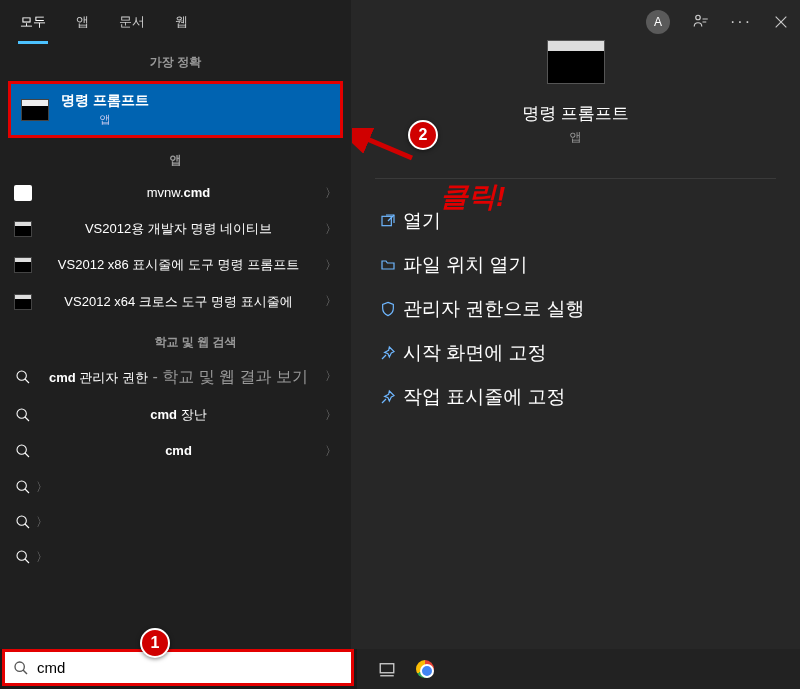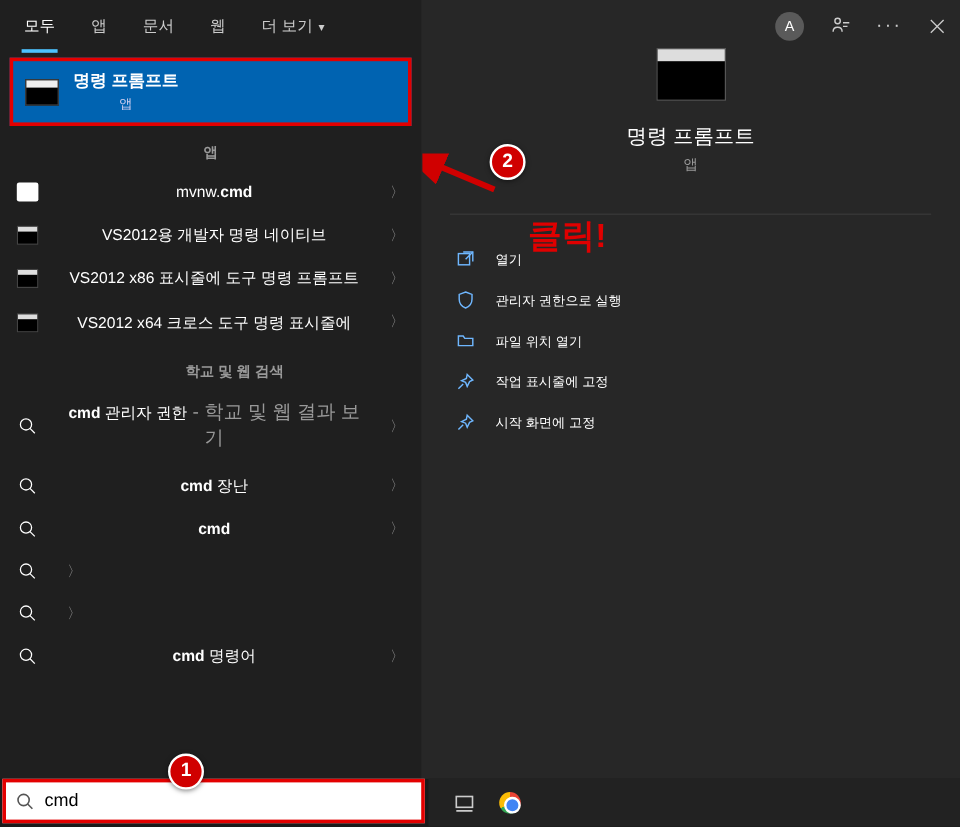--- a/index.html
+++ b/index.html
@@ -27,21 +27,21 @@
 
 
 .best-match { margin: 4px 8px 4px 8px; background: #0063b1; border: 3px solid #e30000; padding: 8px 10px; display: flex; align-items: center; gap: 12px; cursor: pointer; }
 .bm-icon { width: 28px; height: 22px; background: #000; border: 1px solid #444; position: relative; }
 .bm-icon::before { content: ''; position: absolute; top: 0; left: 0; right: 0; height: 6px; background: #eee; }
 .bm-text .title { font-size: 14px; font-weight: 600; }
 .bm-text .sub { font-size: 11px; color: #cce; margin-top: 2px; }
 
 
 .list { flex: 1; overflow-y: auto; }
-.item { display: flex; align-items: center; padding: 9px 14px; gap: 24px; cursor: pointer; position: relative; }
+.item { display: flex; align-items: center; padding: 9px 14px; gap: 4px; cursor: pointer; position: relative; }
 .item .it-icon { width: 18px; height: 16px; flex-shrink: 0; }
 .it-cmd { background: #000; border: 1px solid #444; position: relative; }
 .it-cmd::before { content: ''; position: absolute; top: 0; left: 0; right: 0; height: 4px; background: #ddd; }
 .it-file { background: #fff; border-radius: 2px; }
 .it-search { background: none; display: flex; align-items: center; justify-content: center; }
 .item .it-label { font-size: 13px; flex: 1; line-height: 1.4; }
 .item .it-label.bold-suffix b { font-weight: 700; }
 .item .muted { color: #999; font-size: 16px; }
 .item .chev-r { color: #888; font-size: 12px; }
 
@@ -53,54 +53,54 @@
 .search-box input { border: none; outline: none; flex: 1; font-size: 15px; color: #000; background: transparent; }
 
 
 .preview { display: flex; flex-direction: column; align-items: center; padding: 40px 0 18px; }
 .preview-icon { width: 58px; height: 44px; background: #000; border: 1px solid #555; position: relative; margin-bottom: 18px; }
 .preview-icon::before { content: ''; position: absolute; top: 0; left: 0; right: 0; height: 10px; background: #ddd; }
 .preview-title { font-size: 17px; margin-bottom: 4px; }
 .preview-sub { font-size: 12px; color: #999; }
 .divider { height: 1px; background: #3a3a3a; margin: 14px 24px; }
 .actions { padding: 6px 10px; }
-.action { display: flex; align-items: center; gap: 16px; padding: 9px 18px; font-size: 11px; cursor: pointer; }
+.action { display: flex; align-items: center; gap: 6px; padding: 9px 18px; font-size: 19px; cursor: pointer; }
 .action .a-icon { width: 18px; height: 16px; display: flex; align-items: center; justify-content: center; color: #6fb7ff; }
 
 
 .taskbar { position: absolute; left: 357px; right: 0; bottom: 0; height: 40px; background: #222; display: flex; align-items: center; gap: 18px; padding-left: 20px; }
 .task-icon { width: 20px; height: 20px; display: flex; align-items: center; justify-content: center; cursor: pointer; }
 .chrome { width: 18px; height: 18px; border-radius: 50%; background: conic-gradient(#ea4335 0 120deg, #34a853 120deg 240deg, #fbbc05 240deg 360deg); position: relative; }
 .chrome::after { content: ''; position: absolute; top: 4px; left: 4px; width: 10px; height: 10px; border-radius: 50%; background: #4285f4; border: 2px solid #fff; }
 
 
 .ann-badge { position: absolute; width: 30px; height: 30px; border-radius: 50%; background: #d00000; color: #fff; font-weight: 700; display: flex; align-items: center; justify-content: center; font-size: 16px; border: 2px solid #fff; z-index: 20; box-shadow: 0 1px 4px rgba(0,0,0,0.5); }
 .ann-1 { left: 140px; bottom: 31px; }
 .ann-2 { left: 408px; top: 120px; }
-.ann-text { position: absolute; left: 440px; top: 178px; color: #e00000; font-size: 28px; font-weight: 800; z-index: 20; }
+.ann-text { position: absolute; left: 440px; top: 178px; color: #e00000; font-size: 28px; font-weight: 800; z-index: 20; font-style: italic; }
 
 
 .ann-arrow { position: absolute; left: 352px; top: 128px; z-index: 19; }
 
 svg.mag-svg { width: 16px; height: 16px; }
 svg.stroke-w { stroke: #fff; fill: none; stroke-width: 1.6; }
 </style>
 </head>
 <body>
 
 <div class="container">
   <div class="left-panel">
     <div class="tabs">
       <div class="tab active">모두</div>
       <div class="tab">앱</div>
       <div class="tab">문서</div>
       <div class="tab">웹</div>
-      <div class="tab"><span>더 보기</span><span class="chev"> ▾</span></div>
-    </div>
-
+    </div>
+
+    <div class="section-header">가장 정확</div>
 
     <div class="best-match">
       <div class="bm-icon"></div>
       <div class="bm-text">
         <div class="title">명령 프롬프트</div>
         <div class="sub">앱</div>
       </div>
     </div>
 
     <div class="section-header">앱</div>
@@ -184,23 +184,20 @@
             </svg>
         </div>
         <div class="chev-r">〉</div>
       </div>
       <div class="item">
         <div class="it-icon it-search">
           <svg class="mag-svg stroke-w" viewBox="0 0 24 24">
               <circle cx="10" cy="10" r="7"></circle>
               <line x1="21" y1="21" x2="15" y2="15"></line>
             </svg>
-        </div>
-        <div class="it-label">
-          <b>cmd</b><span> 명령어</span>
         </div>
         <div class="chev-r">〉</div>
       </div>
     </div>
   </div>
 
   <div class="right-panel">
     <div class="top-icons">
       <div class="avatar">A</div>
       <div class="top-icon">
@@ -236,50 +233,50 @@
               <rect x="3" y="5" width="14" height="14"></rect>
               <path d="M9 3h12v12"></path>
               <path d="M21 3l-9 9"></path>
             </svg>
         </div>
         <span>열기</span>
       </div>
       <div class="action">
         <div class="a-icon">
           <svg width="16" height="16" viewBox="0 0 24 24" fill="none" stroke="#6fb7ff" stroke-width="1.8">
+              <path d="M3 6h6l2 3h10v9H3z"></path>
+            </svg>
+        </div>
+        <span>파일 위치 열기</span>
+      </div>
+      <div class="action">
+        <div class="a-icon">
+          <svg width="16" height="16" viewBox="0 0 24 24" fill="none" stroke="#6fb7ff" stroke-width="1.8">
               <path d="M12 2l8 3v6c0 5-3 9-8 11-5-2-8-6-8-11V5z"></path>
             </svg>
         </div>
         <span>관리자 권한으로 실행</span>
-      </div>
-      <div class="action">
-        <div class="a-icon">
-          <svg width="16" height="16" viewBox="0 0 24 24" fill="none" stroke="#6fb7ff" stroke-width="1.8">
-              <path d="M3 6h6l2 3h10v9H3z"></path>
-            </svg>
-        </div>
-        <span>파일 위치 열기</span>
       </div>
       <div class="action">
         <div class="a-icon">
           <svg width="16" height="16" viewBox="0 0 24 24" fill="none" stroke="#6fb7ff" stroke-width="1.8">
               <path d="M14 3l7 7-4 2-3 6-2-5-5-2 6-3z"></path>
               <line x1="9" y1="15" x2="3" y2="21"></line>
             </svg>
         </div>
-        <span>작업 표시줄에 고정</span>
+        <span>시작 화면에 고정</span>
       </div>
       <div class="action">
         <div class="a-icon">
           <svg width="16" height="16" viewBox="0 0 24 24" fill="none" stroke="#6fb7ff" stroke-width="1.8">
               <path d="M14 3l7 7-4 2-3 6-2-5-5-2 6-3z"></path>
               <line x1="9" y1="15" x2="3" y2="21"></line>
             </svg>
         </div>
-        <span>시작 화면에 고정</span>
+        <span>작업 표시줄에 고정</span>
       </div>
     </div>
   </div>
 </div>
 
 <div class="search-box">
   <svg class="mag" viewBox="0 0 24 24" fill="none" stroke="#555" stroke-width="2">
       <circle cx="10" cy="10" r="7"></circle>
       <line x1="21" y1="21" x2="15" y2="15"></line>
     </svg>

